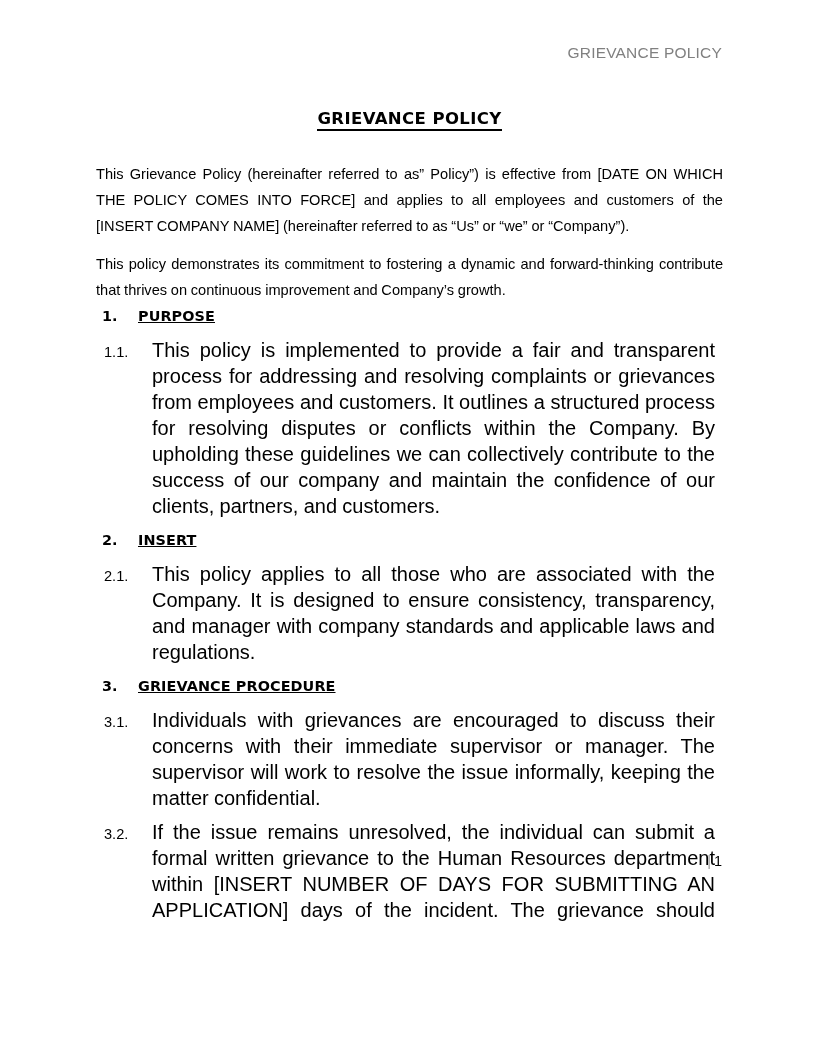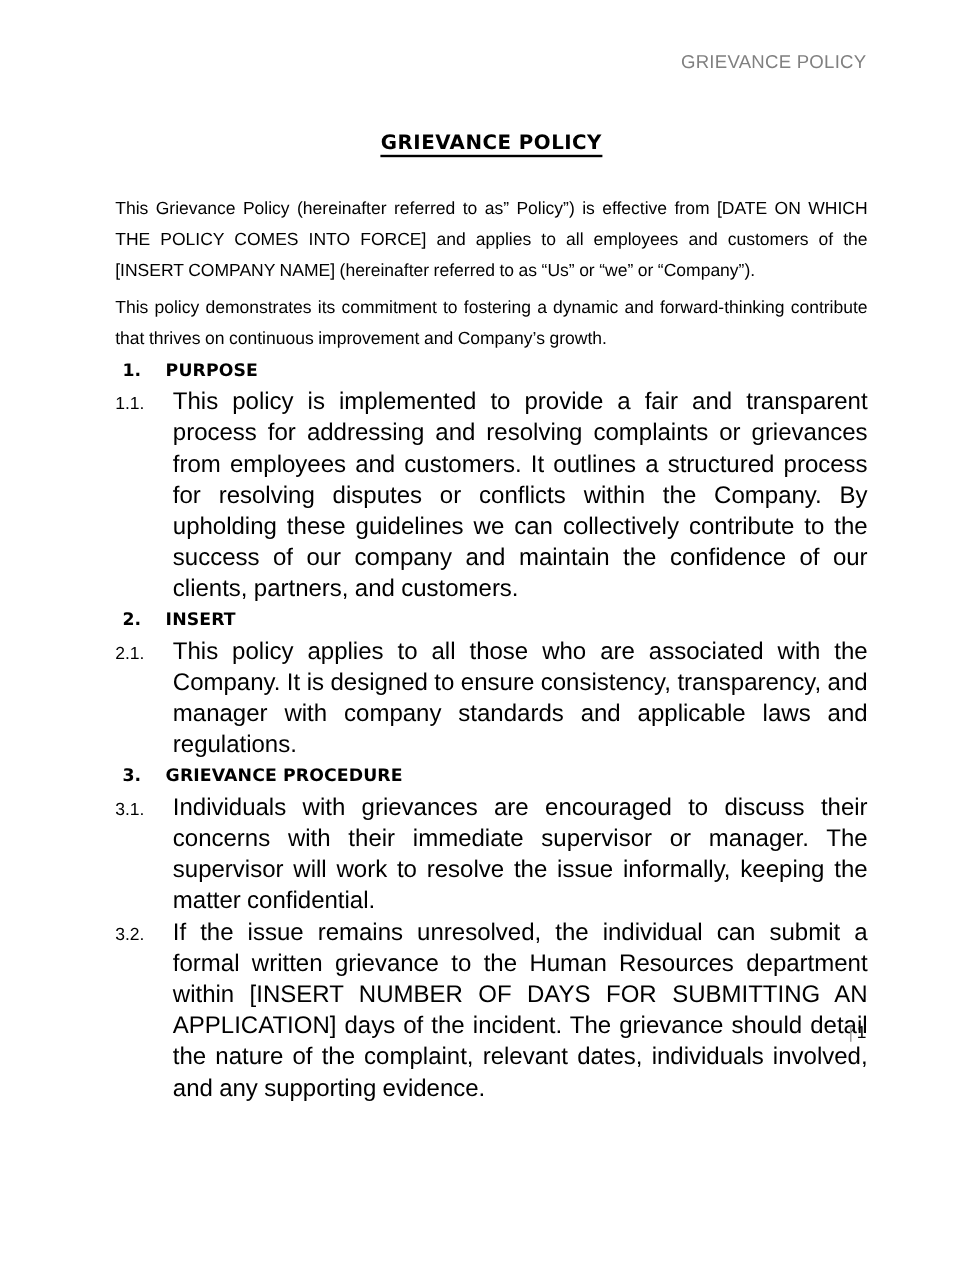--- a/index.html
+++ b/index.html
@@ -61,21 +61,21 @@
     margin: 0;
     font-family: "Liberation Sans", sans-serif;
     font-size: 14.6px;
     line-height: 26px;
     text-align: justify;
     text-justify: inter-word;
     color: #000000;
     word-spacing: -0.3px;
   }
   p.para.gap-after {
-    margin-bottom: 5px;
+    margin-bottom: 12px;
   }
 
   
   .heading {
     display: flex;
     align-items: baseline;
     font-family: "DejaVu Sans", sans-serif;
     font-weight: bold;
     font-size: 14.4px;
     line-height: 26px;
@@ -83,27 +83,28 @@
     margin: 0;
   }
   .heading .h-num {
     width: 42px;
     flex: 0 0 42px;
     padding-left: 6px;
     box-sizing: border-box;
   }
   .heading .h-label {
     letter-spacing: 0.1px;
+    text-decoration: underline;
   }
 
   
   .clause {
     display: flex;
     align-items: baseline;
-    margin: 0;
+    margin: 8px;
   }
   .clause .c-num {
     width: 48px;
     flex: 0 0 48px;
     font-family: "Liberation Sans", sans-serif;
     font-size: 14.6px;
     line-height: 26px;
     color: #000000;
   }
   .clause .c-text {

